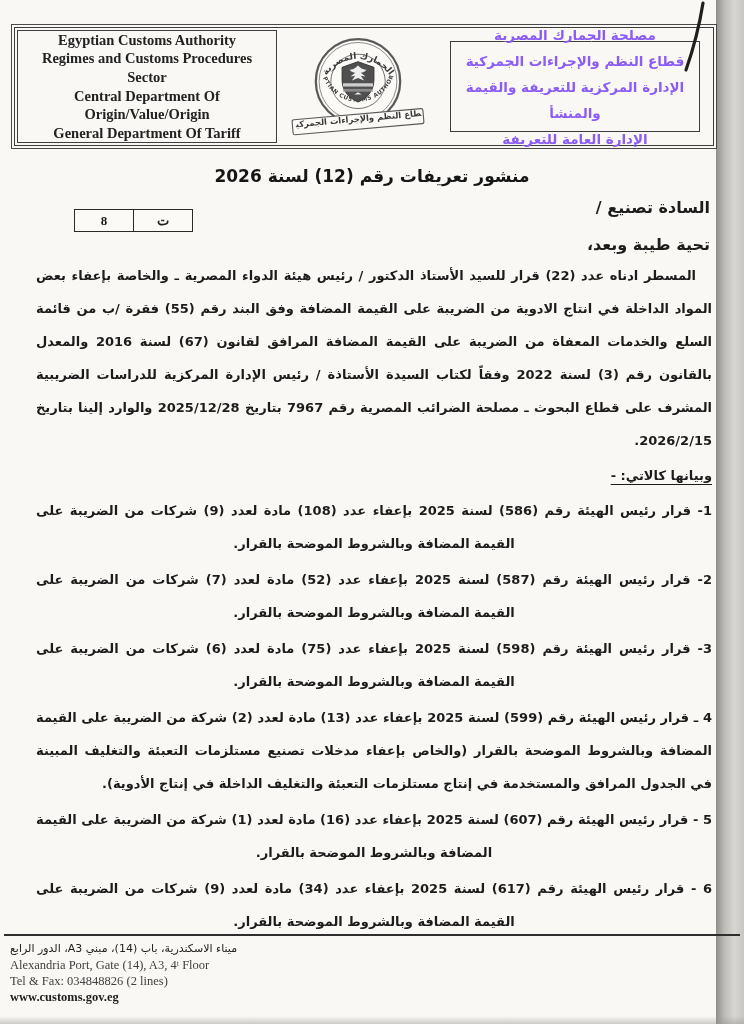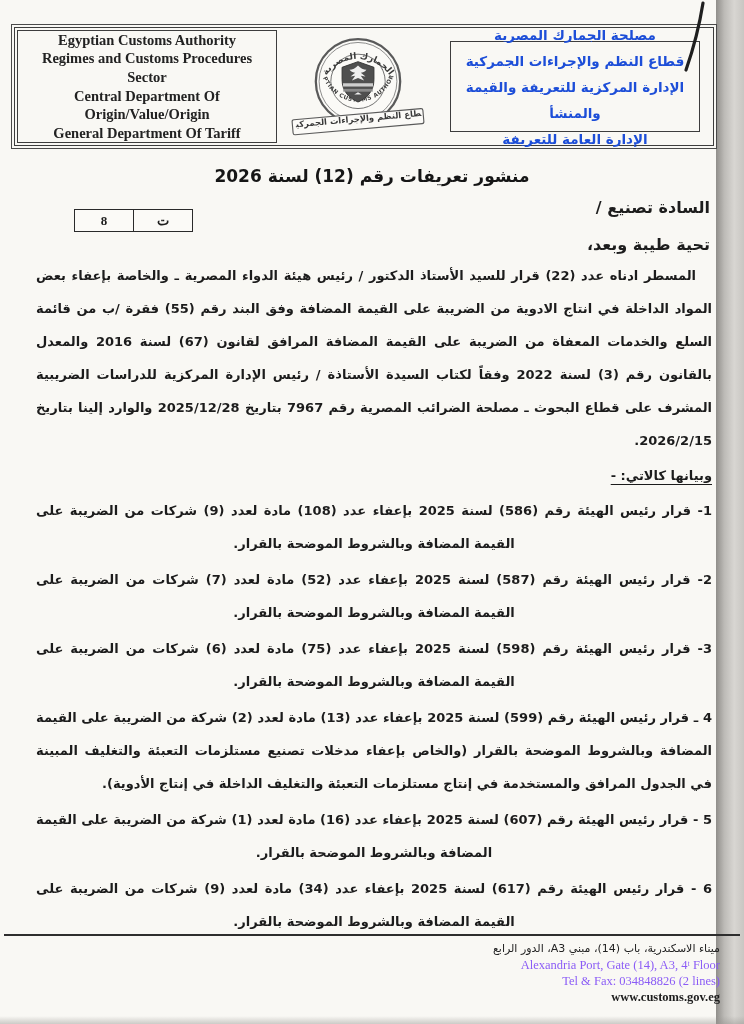--- a/index.html
+++ b/index.html
@@ -26,21 +26,21 @@
   .h-en {
     width:260px; margin:2px; border:1.2px solid #3d3d3d;
     display:flex; flex-direction:column; justify-content:center; text-align:center;
     font-family:"Liberation Serif", serif; font-weight:bold; font-size:14.5px; line-height:18.6px;
     color:#222;
   }
   .h-logo { width:158px; display:flex; align-items:center; justify-content:center; }
   .h-ar {
     flex:1; margin:13px; border:1.2px solid #3d3d3d;
     display:flex; flex-direction:column; justify-content:center; text-align:center;
-    direction:rtl; font-weight:bold; font-size:13.5px; line-height:26px; color:#1d4ed8;
+    direction:rtl; font-weight:bold; font-size:13.5px; line-height:26px; color:#8b5cf6;
   }
 
   
   .pen-mark { position:absolute; left:672px; top:0px; }
 
   
   .doc-title {
     position:absolute; left:0; top:166px; width:744px; text-align:center;
     direction:rtl; font-weight:bold; font-size:17px; color:#161616;
   }
@@ -72,23 +72,23 @@
   .note-line { text-align:right; text-decoration:underline; text-underline-offset:4px; }
   .listing-intro { text-align:right; text-decoration:underline; text-underline-offset:4px; margin-bottom:2px; }
   .item { text-align:justify; text-align-last:center; margin-bottom:3px; }
   .item.flush { text-align-last:auto; }
 
   
   .footer-rule {
     position:absolute; left:4px; top:934px; width:736px;
     border-top:2px solid #2e2e2e;
   }
-  .footer { position:absolute; left:0; top:941px; width:720px; text-align:right; }
+  .footer { position:absolute; left:0; top:941px; width:720px; text-align:left;padding-left:10px; }
   .f-ar { direction:rtl; font-size:11px; line-height:16px; color:#222; }
-  .f-en { font-family:"Liberation Serif", serif; font-size:12.5px; line-height:16px; color:#8b5cf6; }
+  .f-en { font-family:"Liberation Serif", serif; font-size:12.5px; line-height:16px; color:#404040; }
   .f-web { font-family:"Liberation Serif", serif; font-weight:bold; font-size:12.5px; line-height:17px; }
 </style>
 </head>
 <body>
 
 <div class="page">
   <div class="scan-edge"></div>
   <div class="scan-bottom"></div>
 
   <div class="header">

